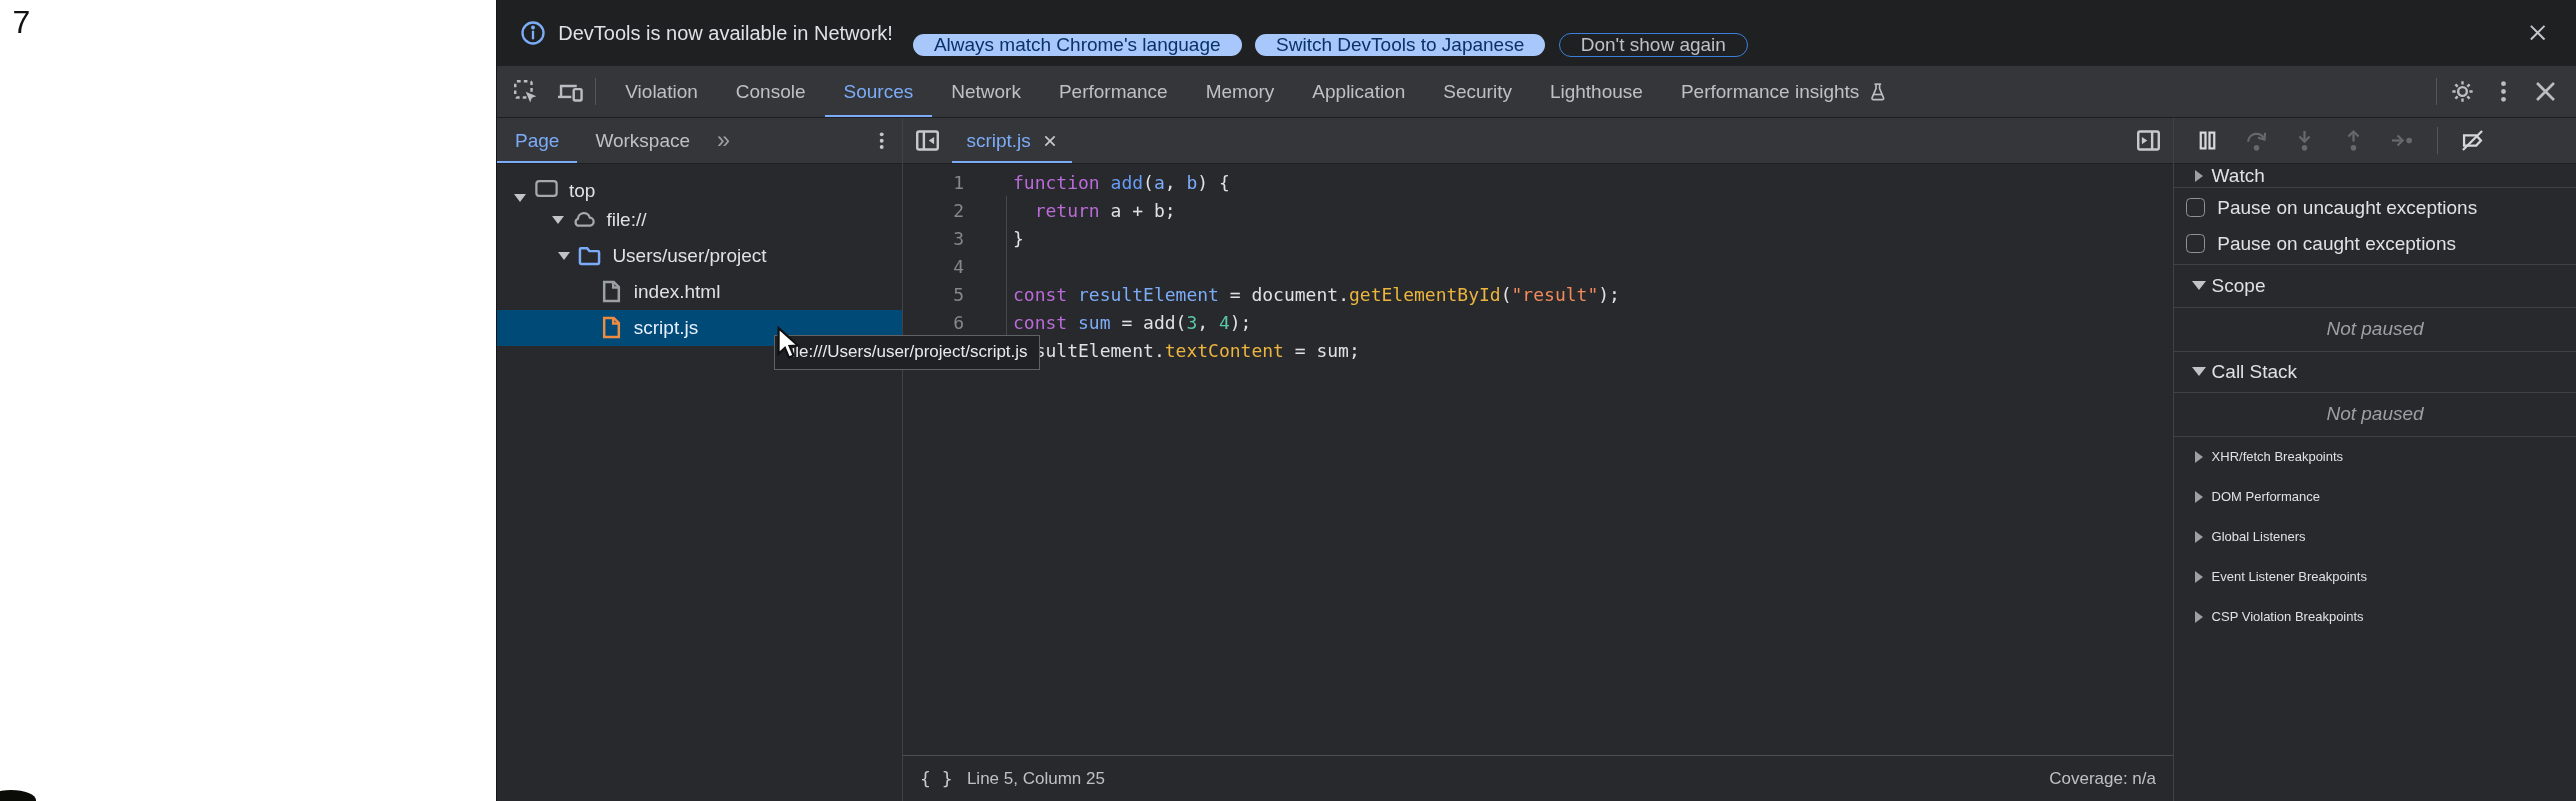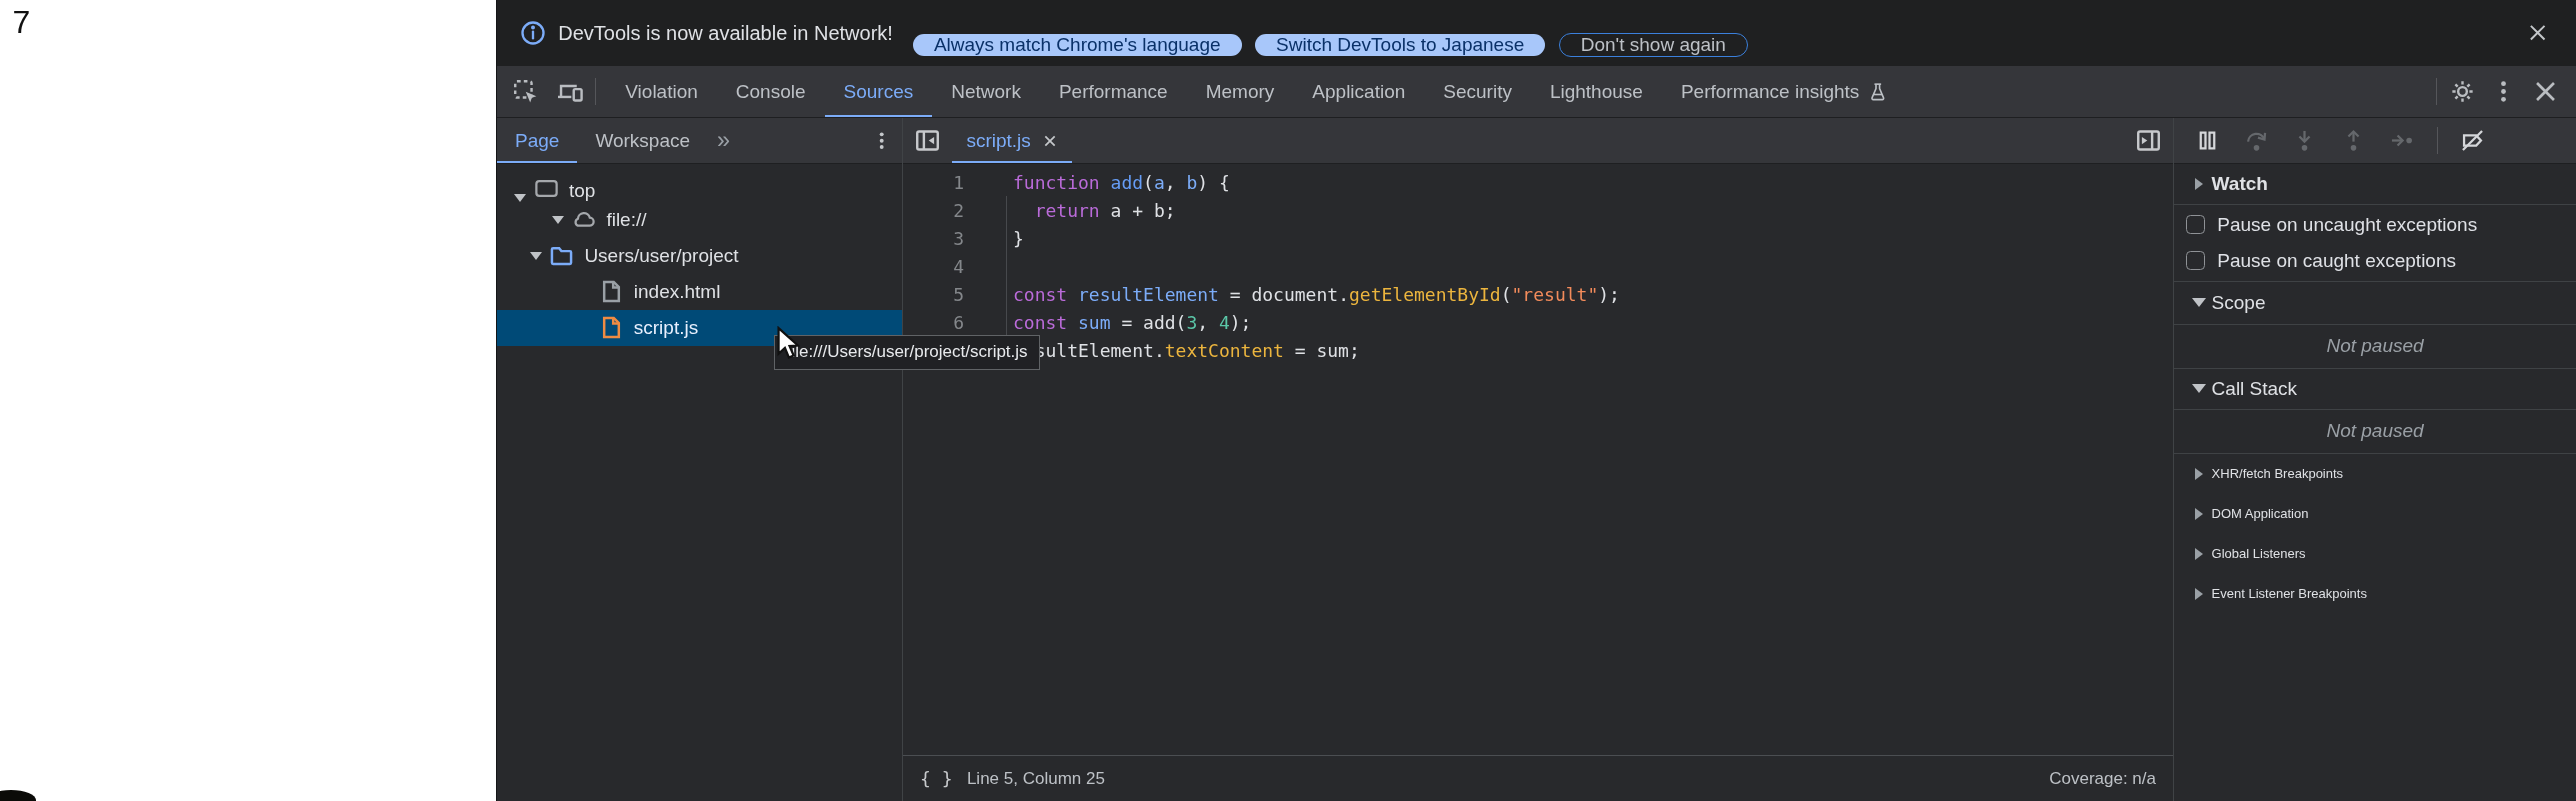--- a/index.html
+++ b/index.html
@@ -226,21 +226,21 @@
             <span class="arrowbox">
               <span class="tri-d"></span>
             </span>
             <span class="ticon" style="color: rgb(165, 168, 172);">
               <svg viewBox="0 0 24 24" fill="none" stroke="currentColor" stroke-width="2">
                 <path d="M7 17.5 h10.2 a3.6 3.6 0 0 0 0.4 -7.2 a5.4 5.4 0 0 0 -10.6 1.1 A3.3 3.3 0 0 0 7 17.5 Z"></path>
               </svg>
             </span>
             <span>file://</span>
           </div>
-          <div class="trow" style="padding-left: 28px;">
+          <div class="trow" style="padding-left: 56px;">
             <span class="arrowbox">
               <span class="tri-d"></span>
             </span>
             <span class="ticon" style="color: rgb(124, 172, 248);">
               <svg viewBox="0 0 24 24" fill="none" stroke="currentColor" stroke-width="2.2">
                 <path d="M3.5 18.5 v-12 a1 1 0 0 1 1-1 h5.4 l2 2.6 h7.6 a1 1 0 0 1 1 1 v9.4 a1 1 0 0 1 -1 1 h-15 a1 1 0 0 1 -1-1 Z"></path>
               </svg>
             </span>
             <span>Users/user/project</span>
           </div>
@@ -373,21 +373,21 @@
           </span>
           <span class="vsep" style="margin: 0px;"></span>
           <span class="dicon on">
             <svg viewBox="0 0 24 24" fill="none" stroke="currentColor" stroke-width="2">
               <path d="M4.5 7.5 h10.8 l4.2 4.5 -4.2 4.5 H4.5 Z"></path>
               <path d="M3.5 20.5 L20.5 3.5"></path>
             </svg>
           </span>
         </div>
       <div class="dbg-sections" id="dbg-sections">
-          <div class="sec-h" style="height: 41px; font-weight: bold;">
+          <div class="sec-h" style="height: 24px;">
             <span class="arrowbox">
               <span class="tri-r"></span>
             </span>
             <span>Watch</span>
           </div>
           <div class="cbgroup">
             <div class="cbrow">
               <span class="cbox"></span>
               <span>Pause on uncaught exceptions</span>
             </div>
@@ -413,32 +413,38 @@
           <div class="sec-item">
             <span class="arrowbox">
               <span class="tri-r"></span>
             </span>
             <span>XHR/fetch Breakpoints</span>
           </div>
           <div class="sec-item">
             <span class="arrowbox">
               <span class="tri-r"></span>
             </span>
-            <span>DOM Application</span>
+            <span>DOM Performance</span>
           </div>
           <div class="sec-item">
             <span class="arrowbox">
               <span class="tri-r"></span>
             </span>
             <span>Global Listeners</span>
           </div>
           <div class="sec-item">
             <span class="arrowbox">
               <span class="tri-r"></span>
             </span>
             <span>Event Listener Breakpoints</span>
+          </div>
+          <div class="sec-item">
+            <span class="arrowbox">
+              <span class="tri-r"></span>
+            </span>
+            <span>CSP Violation Breakpoints</span>
           </div>
         </div>
     </div>
 
   </div>
 </div>
 
 
 </body></html>

